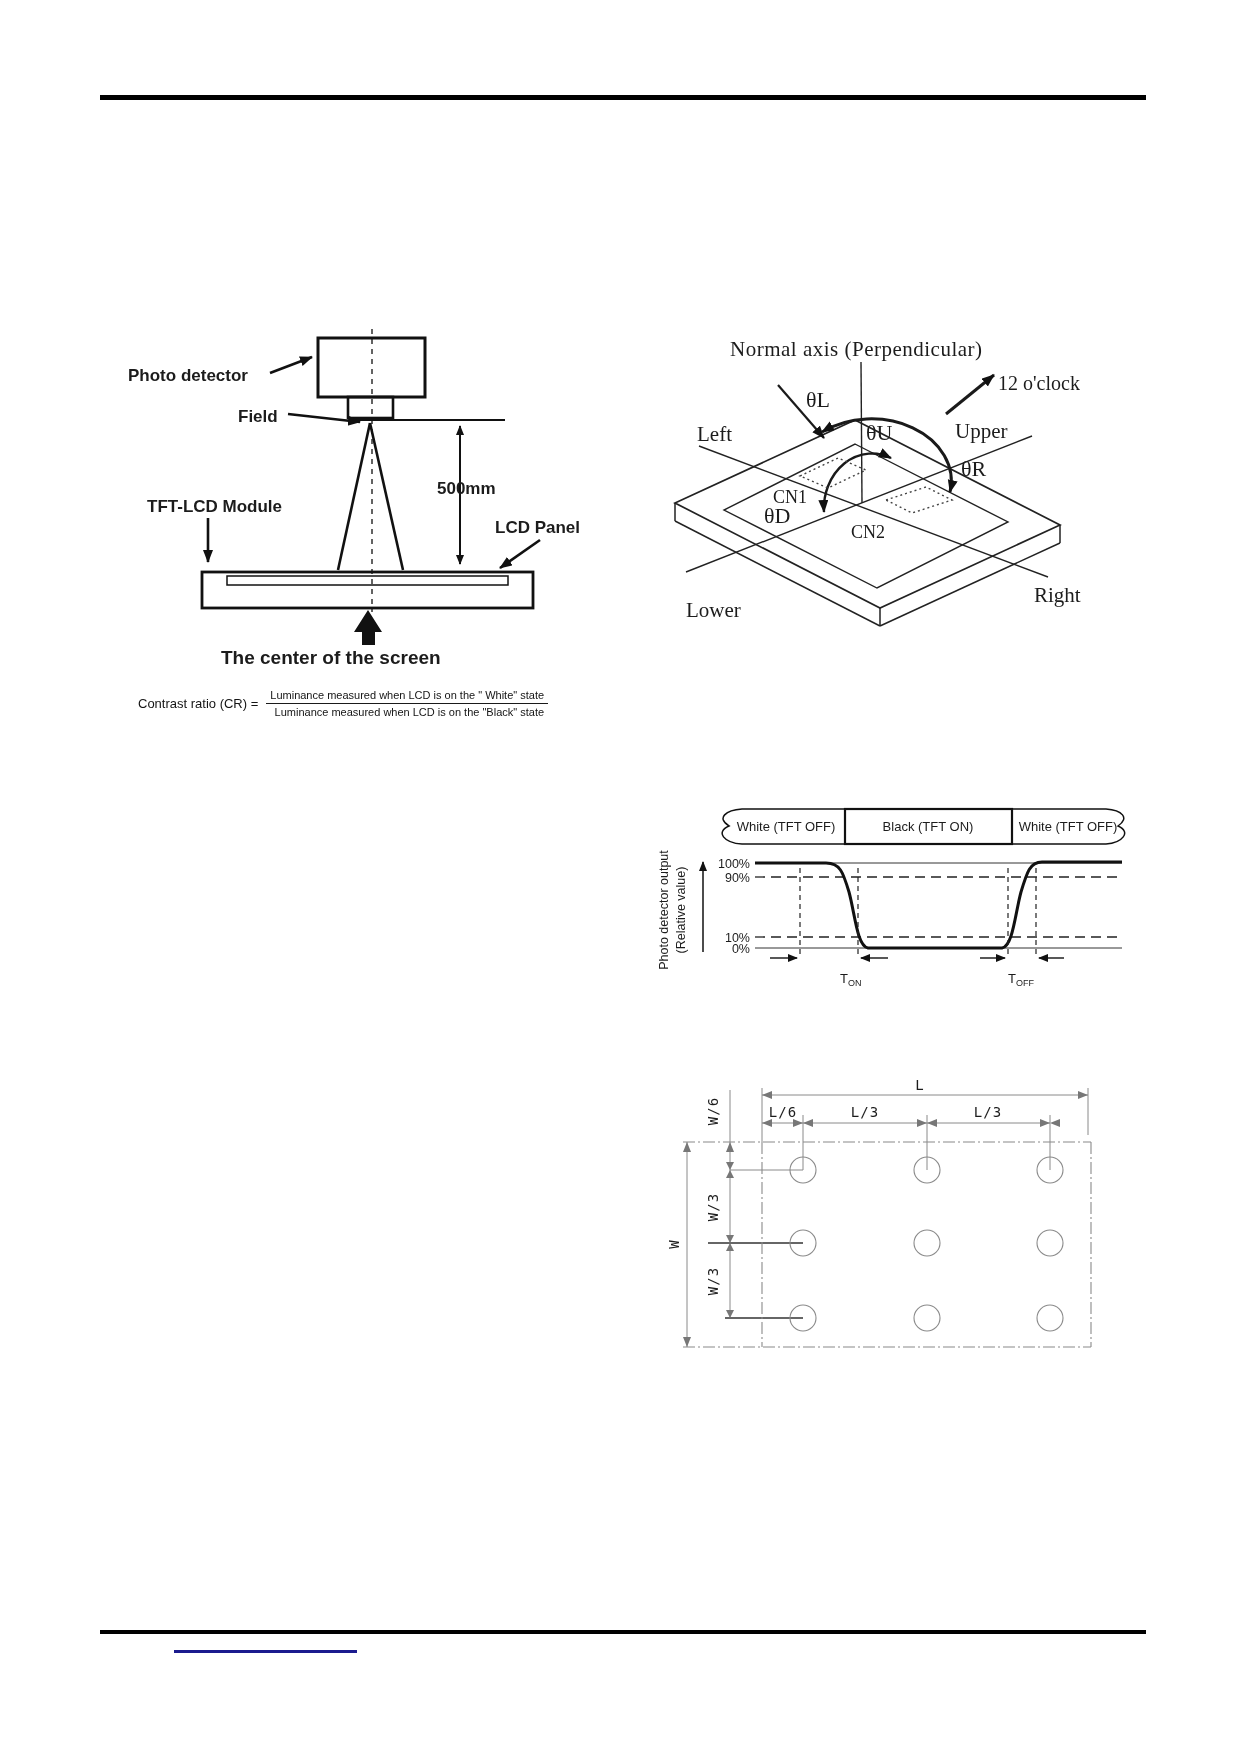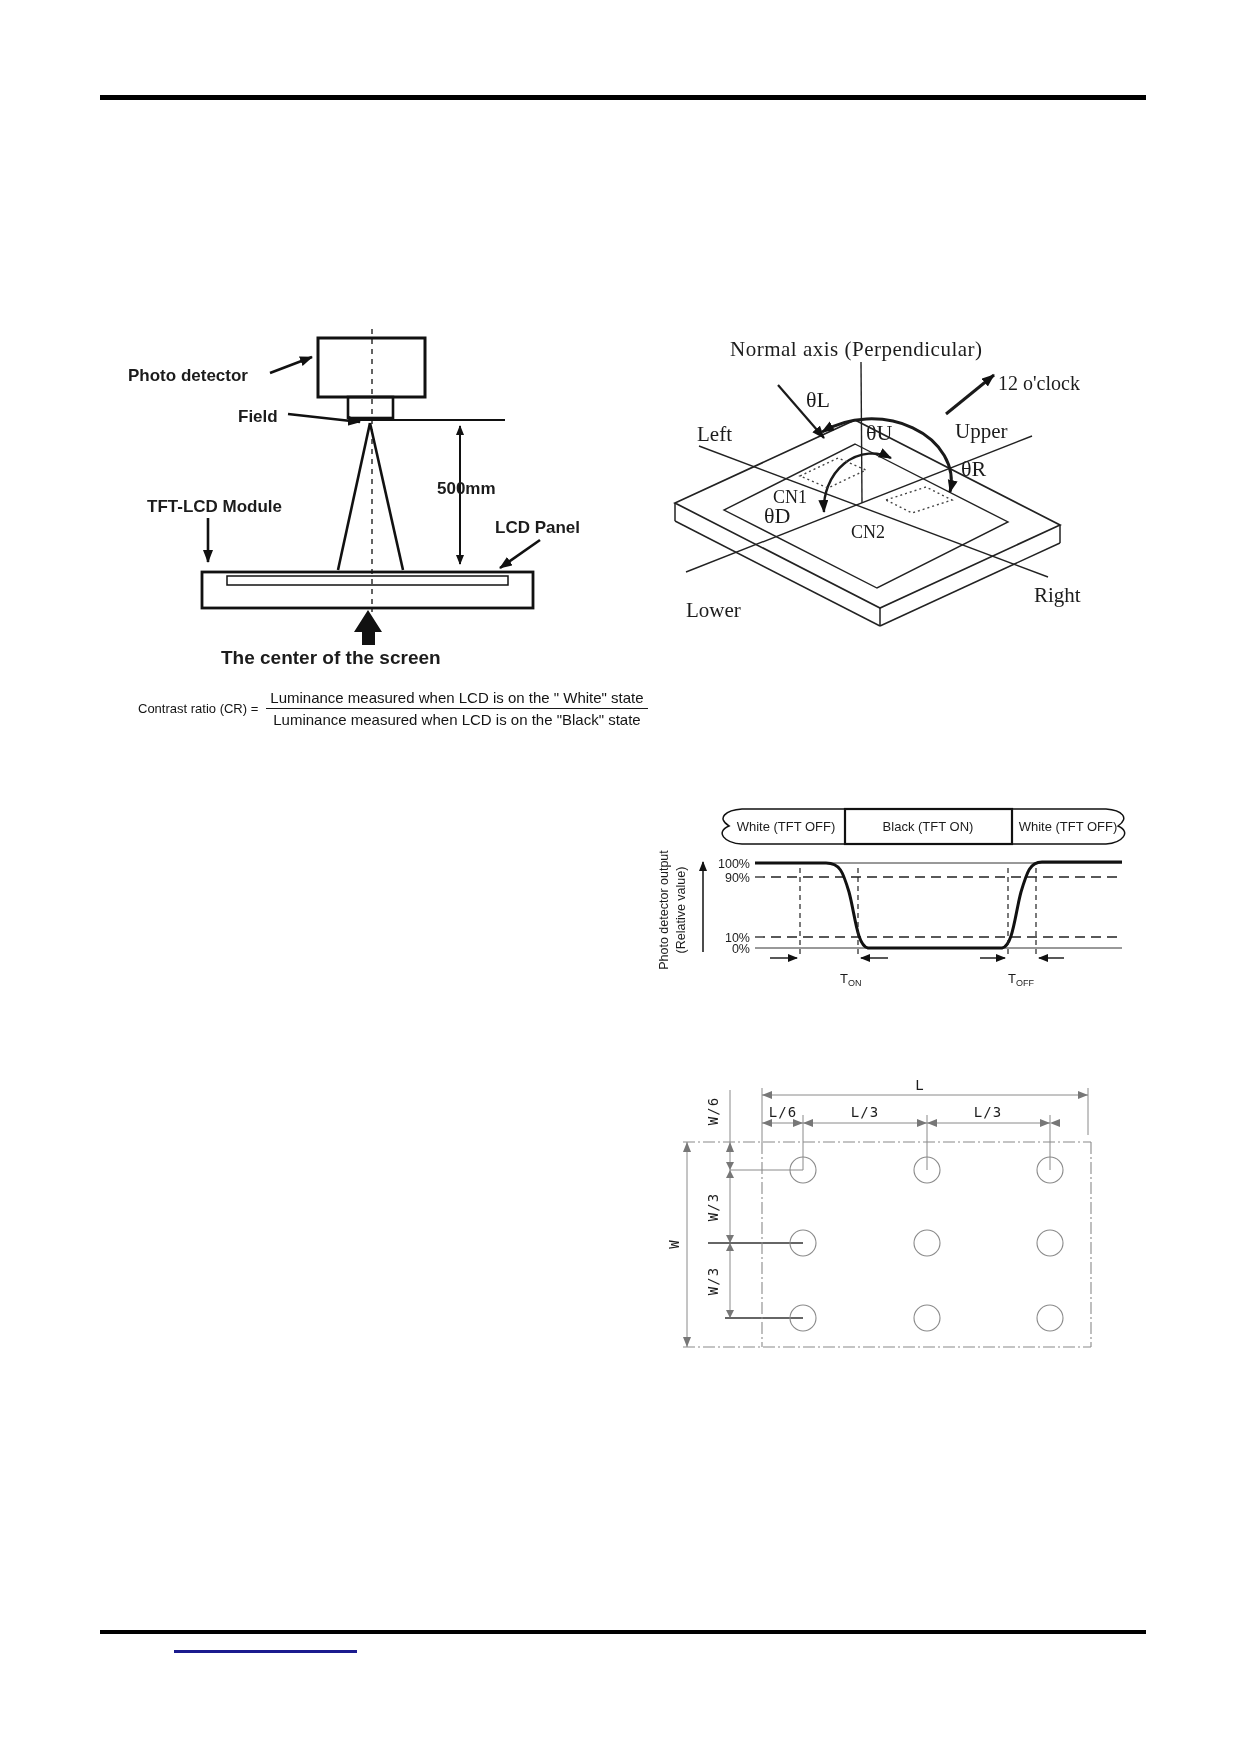--- a/index.html
+++ b/index.html
@@ -9,21 +9,21 @@
   .linkline{position:absolute;background:#1b1b8e;}
   svg{position:absolute;overflow:visible;}
   svg text{fill:#1c1c1c;}
   .sans-b{font-family:"Liberation Sans",sans-serif;font-weight:bold;}
   .serif{font-family:"Liberation Serif",serif;}
   .cad{font-family:"DejaVu Sans Mono",monospace;fill:#7d7d7d;letter-spacing:1px;}
   
   #formula{position:absolute;left:118px;top:689px;display:flex;align-items:center;
            color:#141414;font-size:13px;margin-left:20px;}
   #formula .lhs{white-space:nowrap;margin-right:8px;}
-  #formula .frac{display:inline-block;text-align:center;font-size:15px;}
+  #formula .frac{display:inline-block;text-align:right;font-size:11px;}
   #formula .num{border-bottom:1.6px solid #1a1a1a;padding:0 4px 2px 4px;white-space:nowrap;}
   #formula .den{padding:2px 4px 0 4px;white-space:nowrap;}
 </style>
 </head>
 <body>
 
 <div id="page">
 
   <div class="rule" style="left:100px;top:95px;width:1046px;height:5px;"></div>
 

